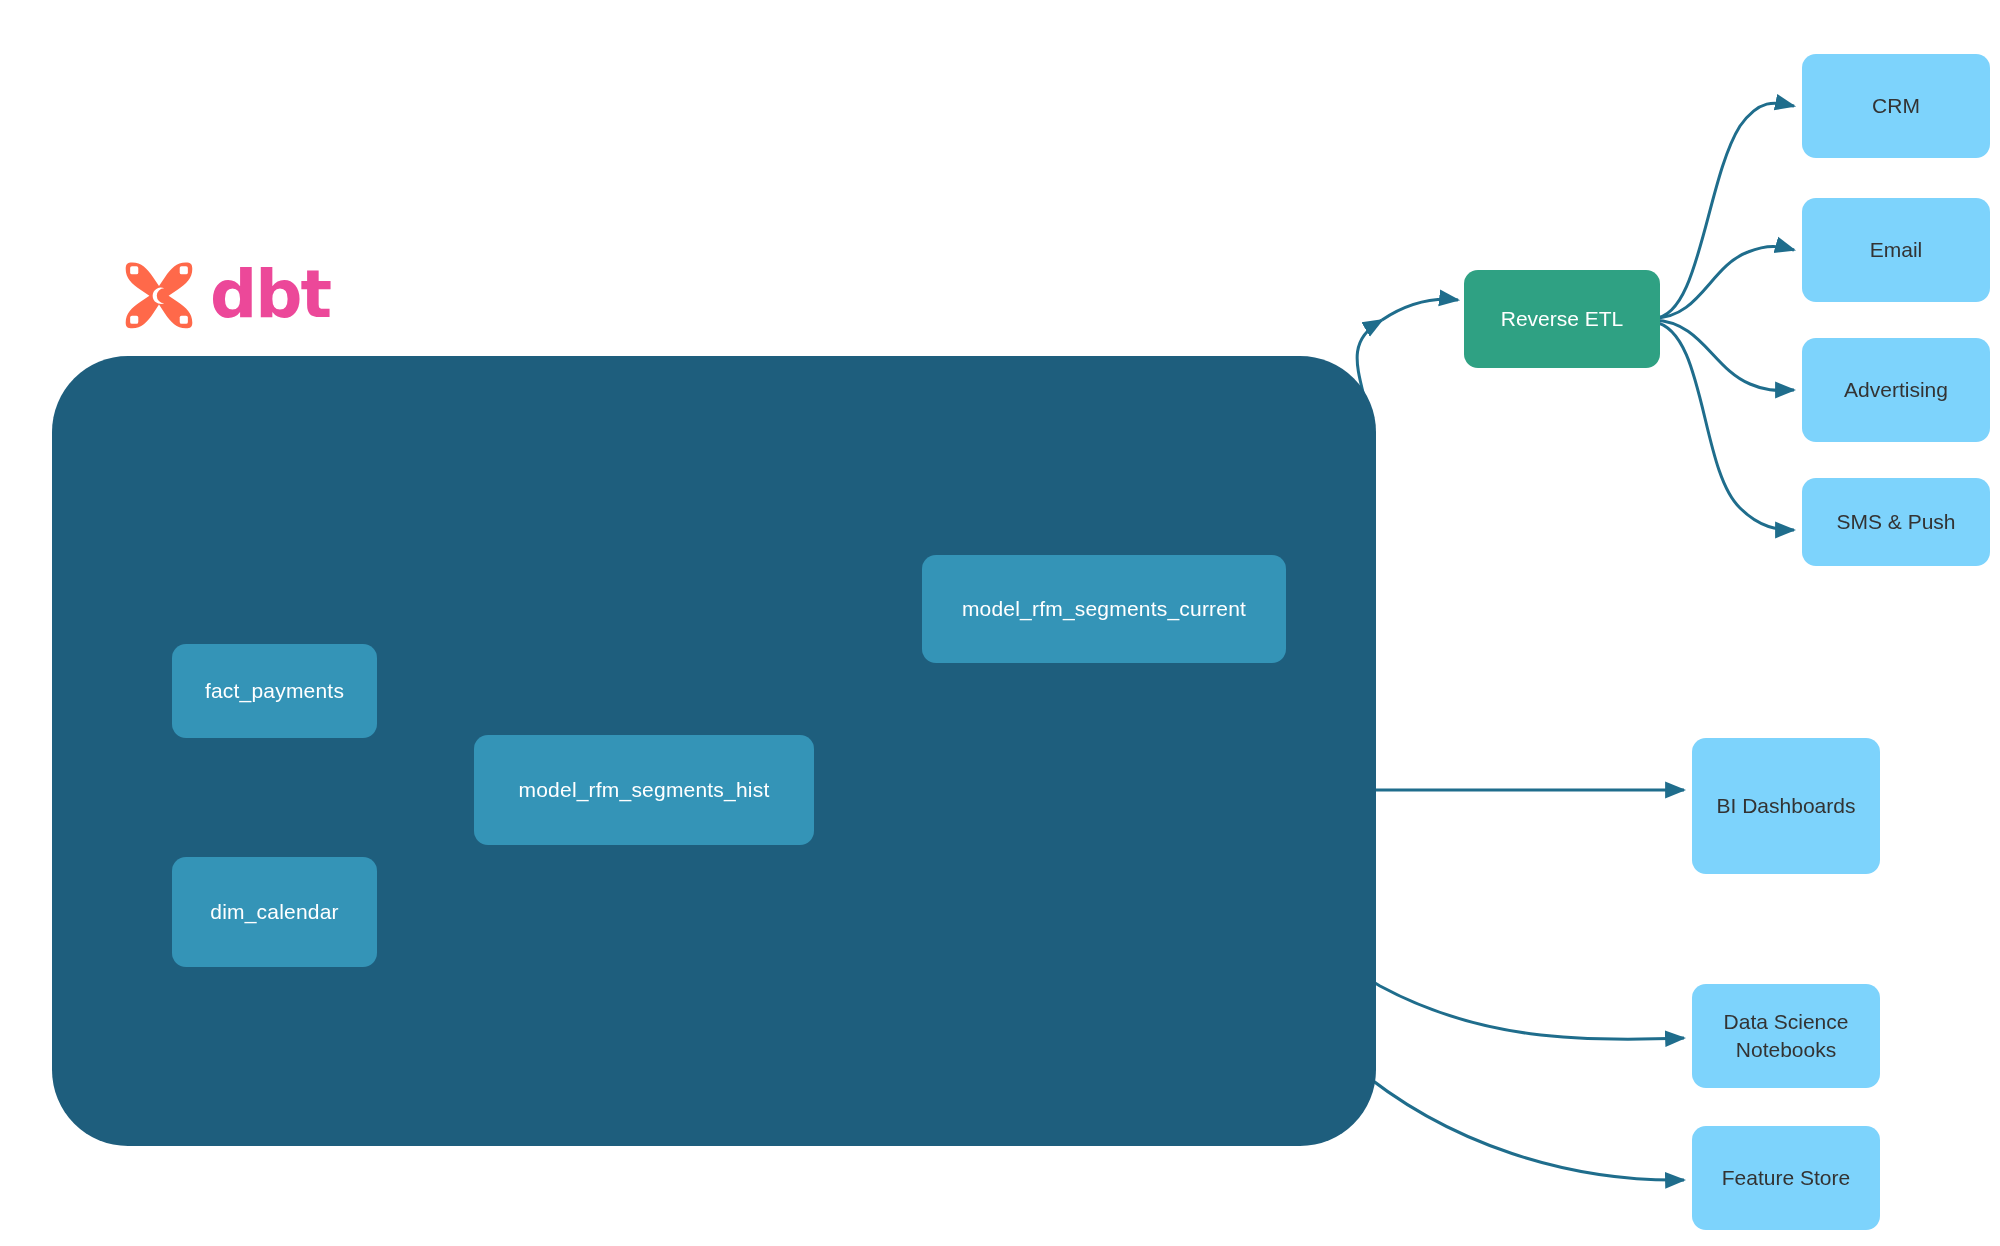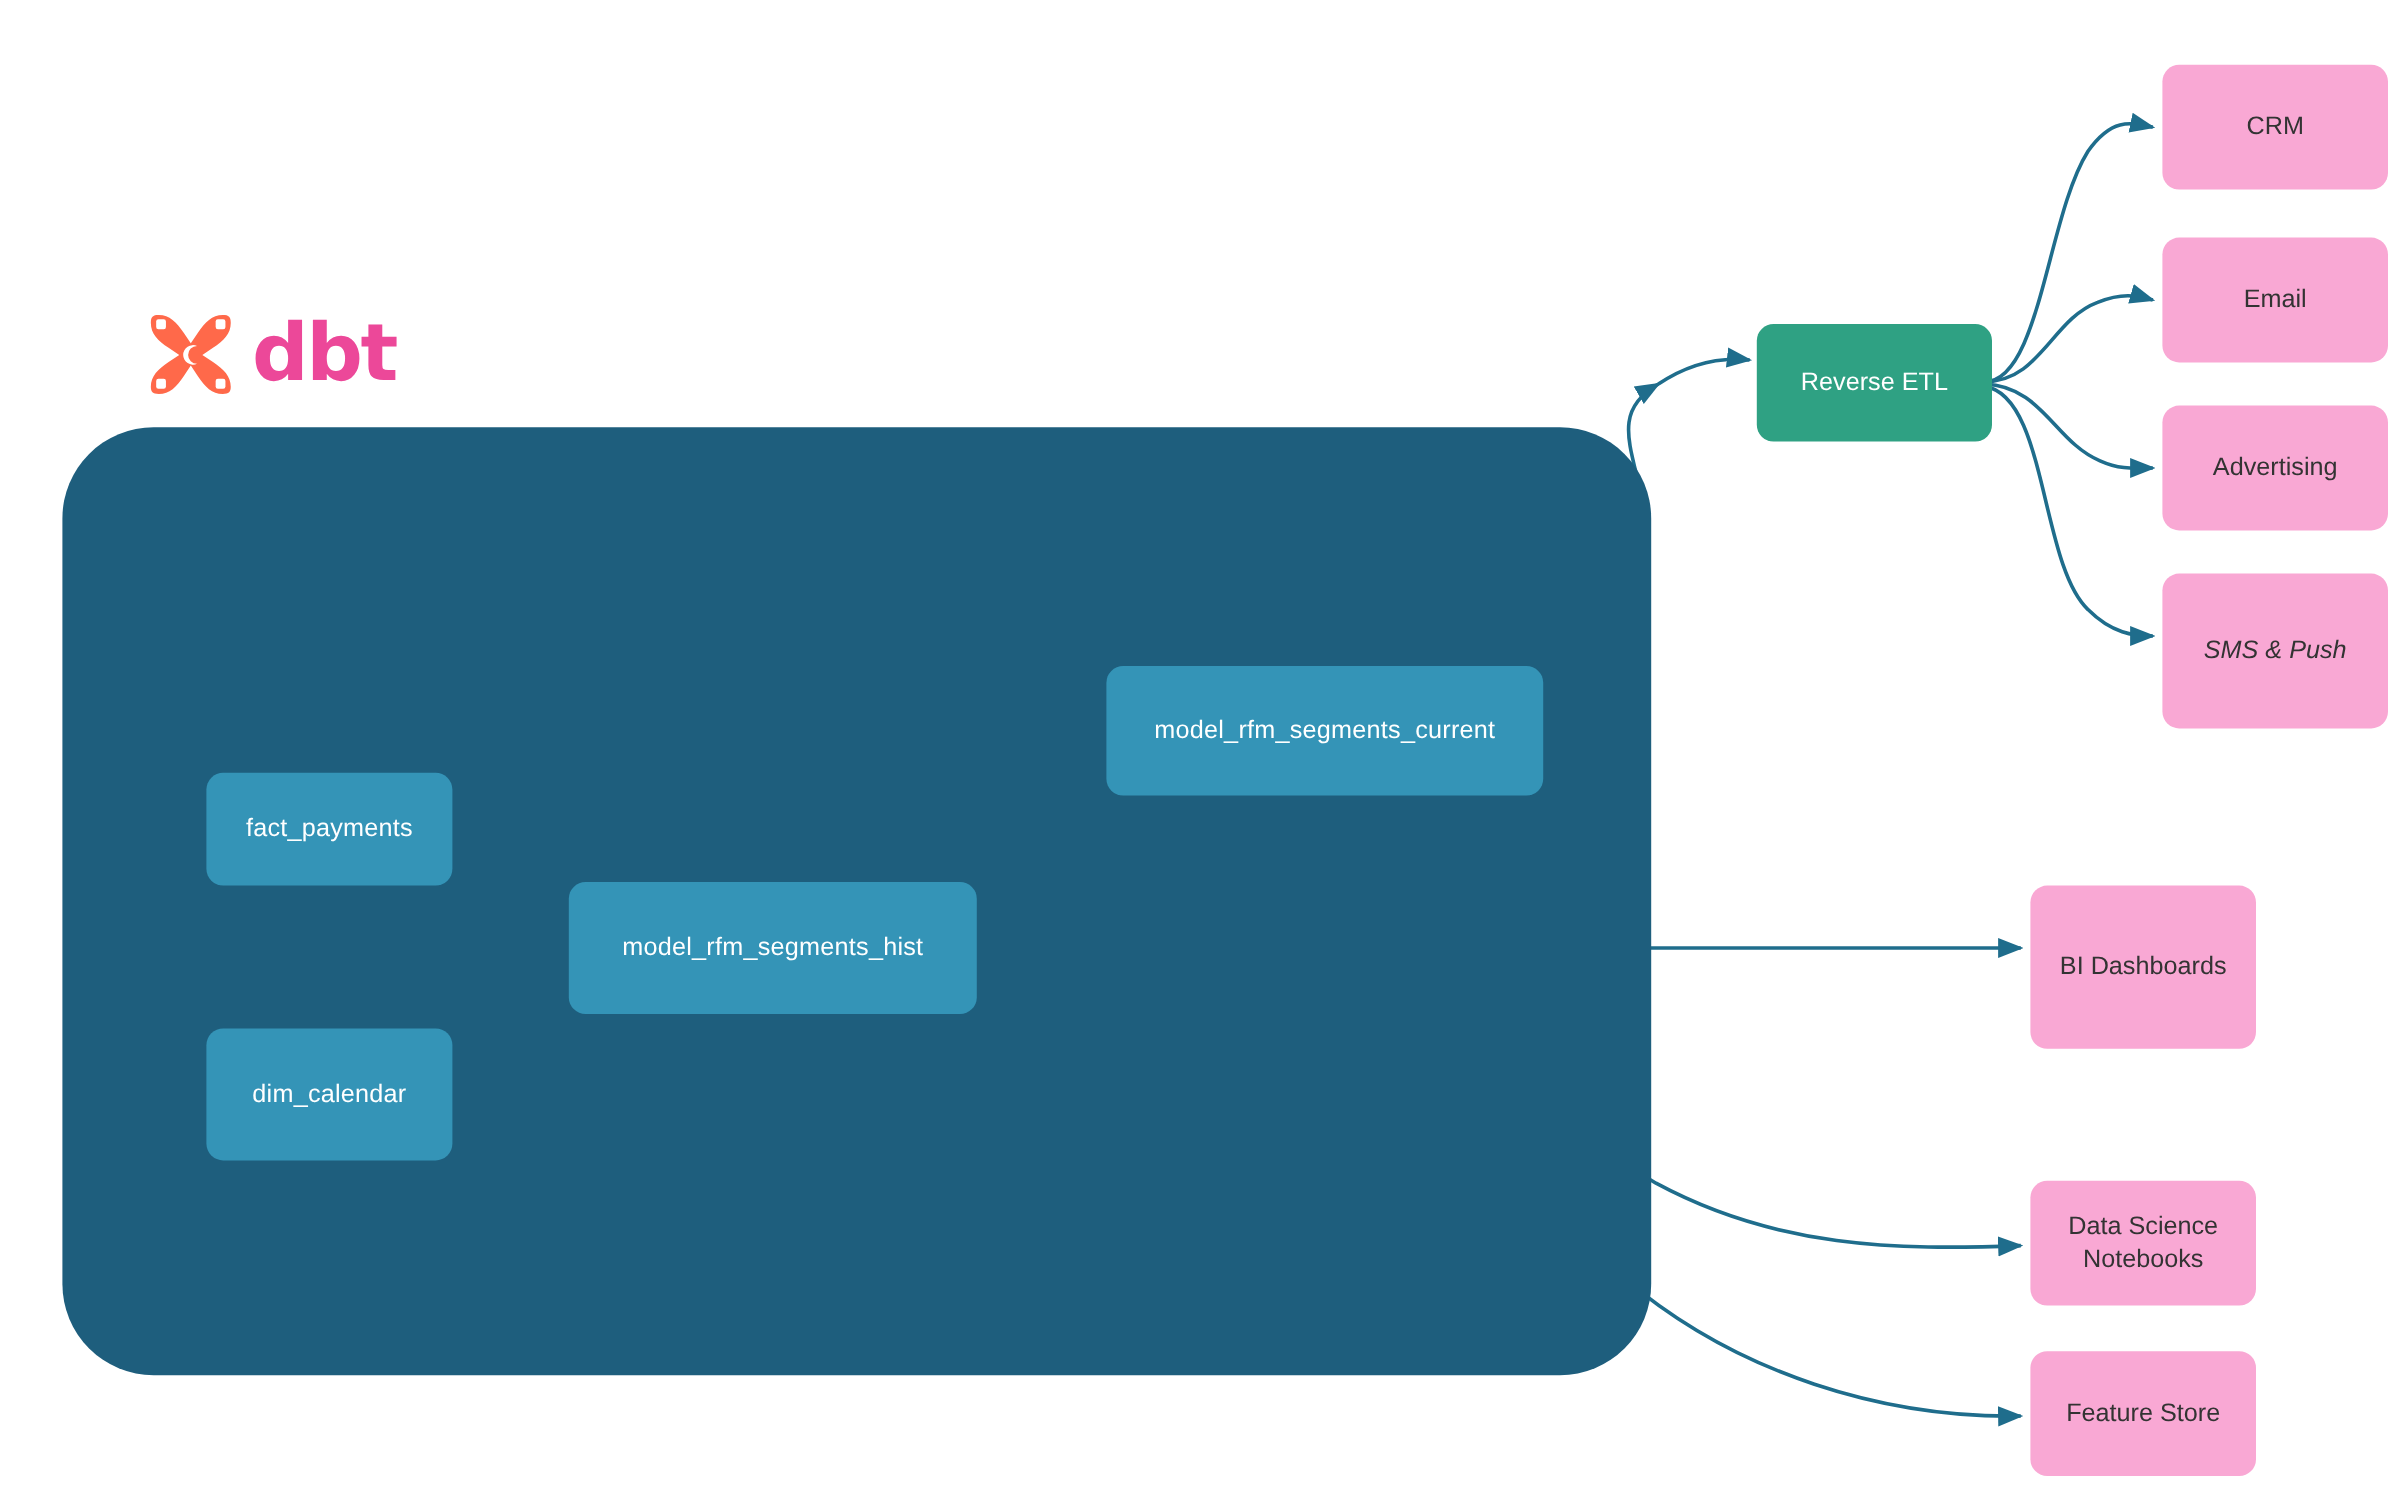--- a/index.html
+++ b/index.html
@@ -96,37 +96,37 @@
     color: #ffffff;
     font-size: 21px;
     box-sizing: border-box;
     padding: 0 10px;
     text-align: center;
   }
 
   
   .dest-box {
     position: absolute;
-    background: #f9a8d4;
+    background: #7dd3fc;
     border-radius: 14px;
     display: flex;
     align-items: center;
     justify-content: center;
     color: #333333;
     font-size: 21px;
     line-height: 1.35;
     text-align: center;
     box-sizing: border-box;
     padding: 0 23px;
   }
 
   #dest-crm          { left: 1802px; top: 54px;   width: 188px; height: 104px; }
   #dest-email        { left: 1802px; top: 198px;  width: 188px; height: 104px; }
   #dest-advertising  { left: 1802px; top: 338px;  width: 188px; height: 104px; }
-  #dest-sms          { left: 1802px; top: 478px;  width: 188px; height: 129px; font-style: italic; }
+  #dest-sms          { left: 1802px; top: 478px;  width: 188px; height: 88px; }
   #dest-bi           { left: 1692px; top: 738px;  width: 188px; height: 136px; }
   #dest-ds           { left: 1692px; top: 984px;  width: 188px; height: 104px; }
   #dest-feature      { left: 1692px; top: 1126px; width: 188px; height: 104px; }
 </style>
 </head>
 <body>
 
 <div id="canvas">
 
   <svg id="edges" viewBox="0 0 2000 1246" xmlns="http://www.w3.org/2000/svg">

